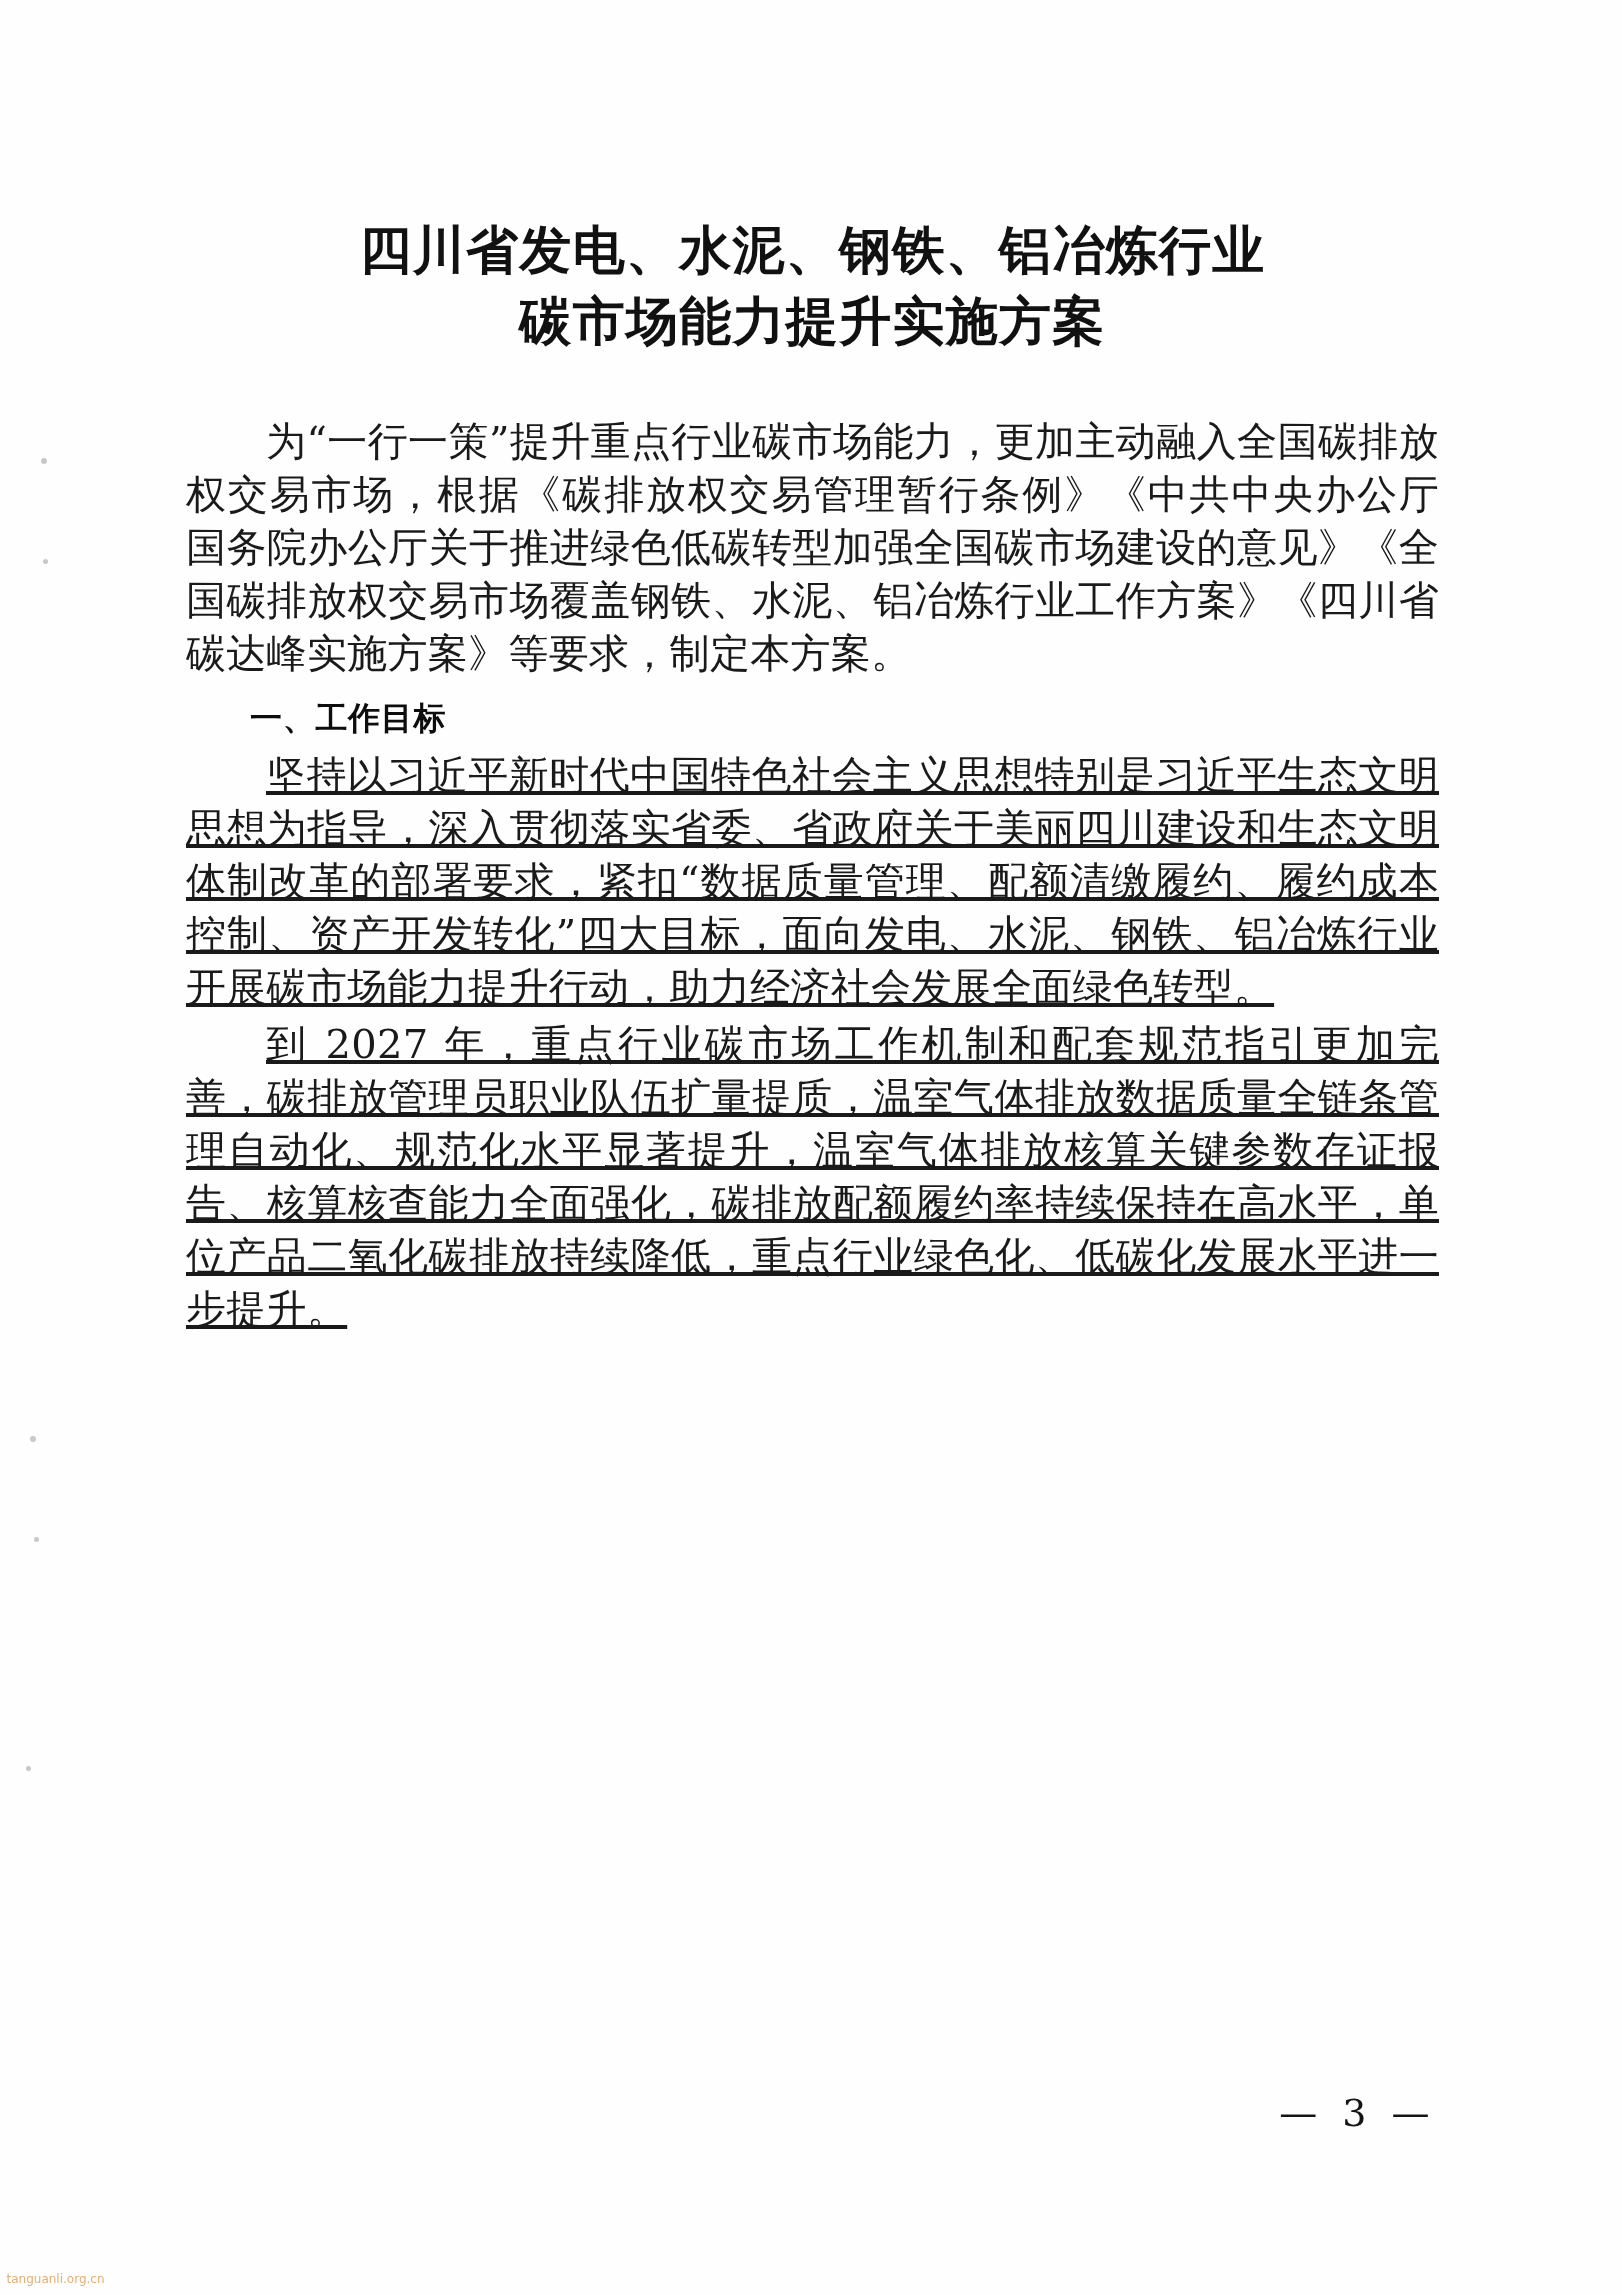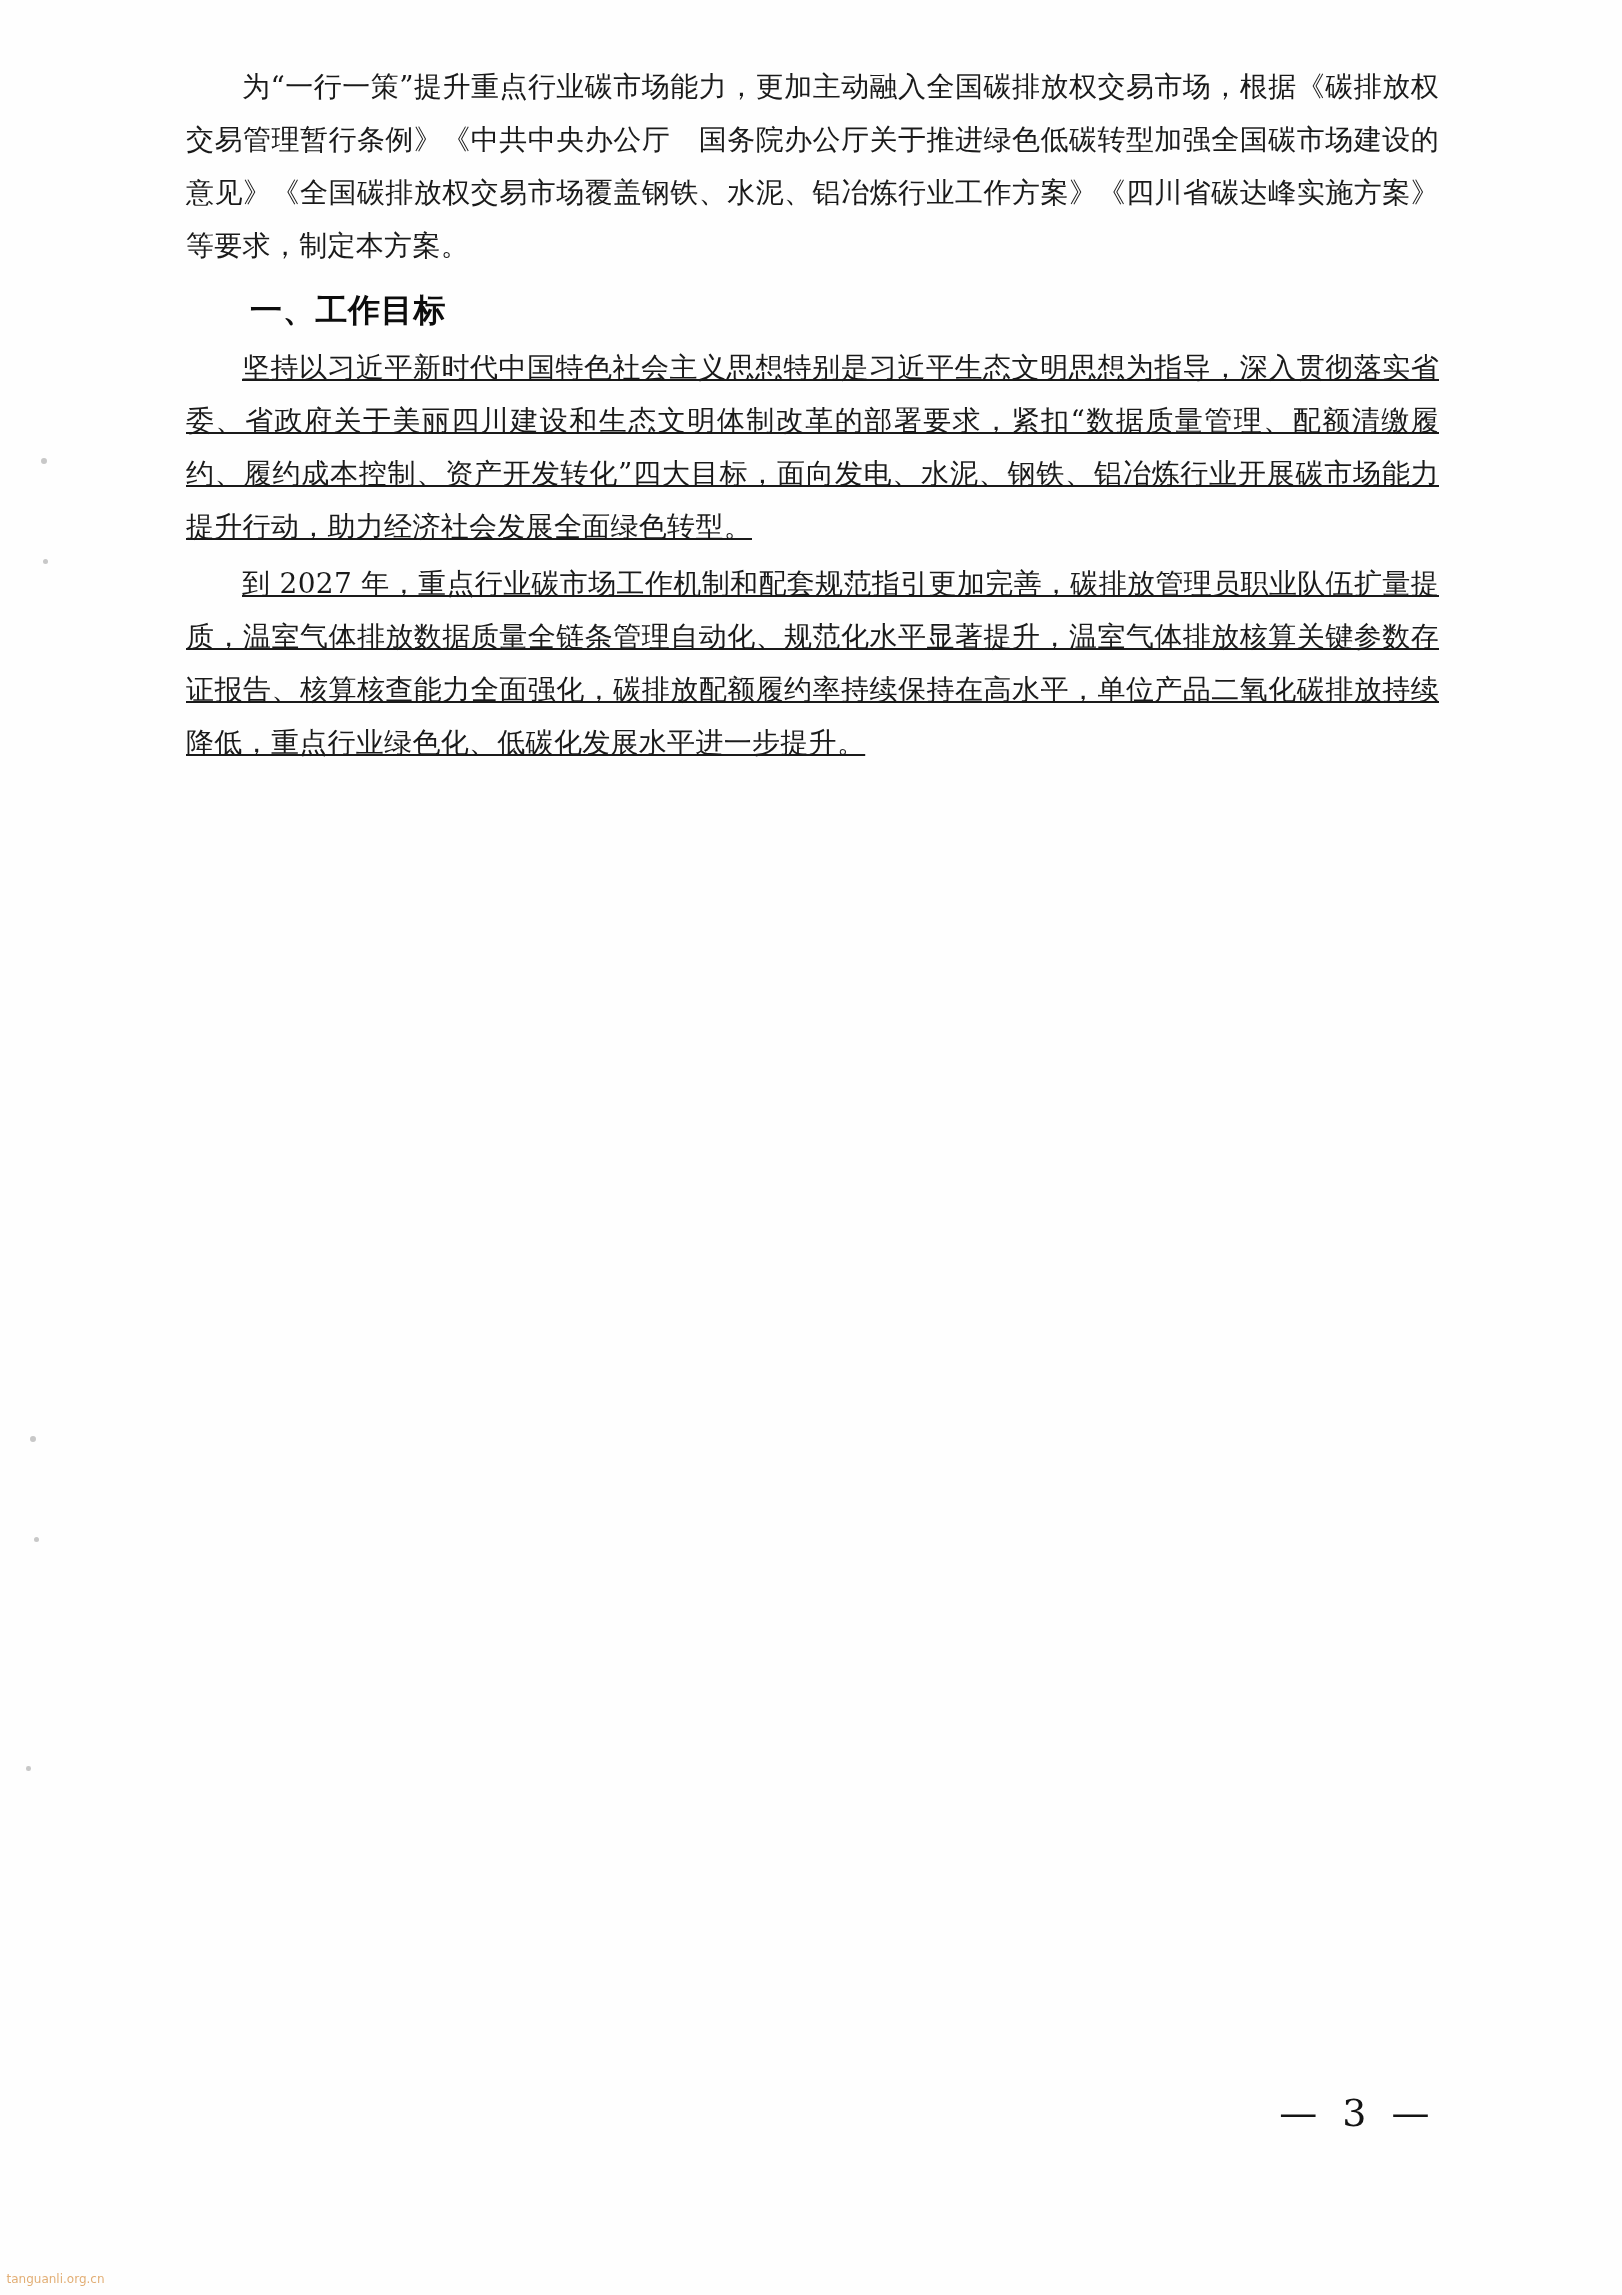--- a/index.html
+++ b/index.html
@@ -46,21 +46,21 @@
     line-height: 1.30;
     letter-spacing: 1.3px;
     color: #111111;
   }
   .doc-title .tline { display: block; white-space: pre; }
   .doc-title .tline2 { margin-top: 3.9px; }
 
   
   .para {
     font-family: "DejaVu Serif", serif;
-    font-size: 28px;
+    font-size: 40px;
     line-height: 53px;
     color: #1a1a1a;
     text-align: justify;
     text-justify: inter-ideograph;
     text-indent: 2em;
     letter-spacing: 0.3px;
     margin: 0;
   }
   .para.p-first { margin-top: 60px; }
   .para.p-gap   { margin-top: 3.9px; text-decoration: underline; }
@@ -107,20 +107,24 @@
 <div class="page">
 
   <div class="speck" style="left:41px; top:458px; width:5.9px; height:5.9px;"></div>
   <div class="speck" style="left:43px; top:559px; width:5.2px; height:5.2px;"></div>
   <div class="speck" style="left:30px; top:1436px; width:5.9px; height:5.9px;"></div>
   <div class="speck" style="left:34px; top:1537px; width:5.2px; height:5.2px;"></div>
   <div class="speck" style="left:26px; top:1766px; width:4.6px; height:4.6px;"></div>
 
   <div class="content">
 
+    <div class="doc-title">
+      <span class="tline tline1">四川省发电、水泥、钢铁、铝冶炼行业</span>
+      <span class="tline tline2">碳市场能力提升实施方案</span>
+    </div>
 
     <p class="para p-first">为“一行一策”提升重点行业碳市场能力，更加主动融入全国碳排放权交易市场，根据《碳排放权交易管理暂行条例》《中共中央办公厅　国务院办公厅关于推进绿色低碳转型加强全国碳市场建设的意见》《全国碳排放权交易市场覆盖钢铁、水泥、铝冶炼行业工作方案》《四川省碳达峰实施方案》等要求，制定本方案。</p>
 
     <div class="section-heading">一、工作目标</div>
 
     <p class="para p-gap">坚持以习近平新时代中国特色社会主义思想特别是习近平生态文明思想为指导，深入贯彻落实省委、省政府关于美丽四川建设和生态文明体制改革的部署要求，紧扣“数据质量管理、配额清缴履约、履约成本控制、资产开发转化”四大目标，面向发电、水泥、钢铁、铝冶炼行业开展碳市场能力提升行动，助力经济社会发展全面绿色转型。</p>
 
     <p class="para p-gap">到 2027 年，重点行业碳市场工作机制和配套规范指引更加完善，碳排放管理员职业队伍扩量提质，温室气体排放数据质量全链条管理自动化、规范化水平显著提升，温室气体排放核算关键参数存证报告、核算核查能力全面强化，碳排放配额履约率持续保持在高水平，单位产品二氧化碳排放持续降低，重点行业绿色化、低碳化发展水平进一步提升。</p>
 
   </div>

